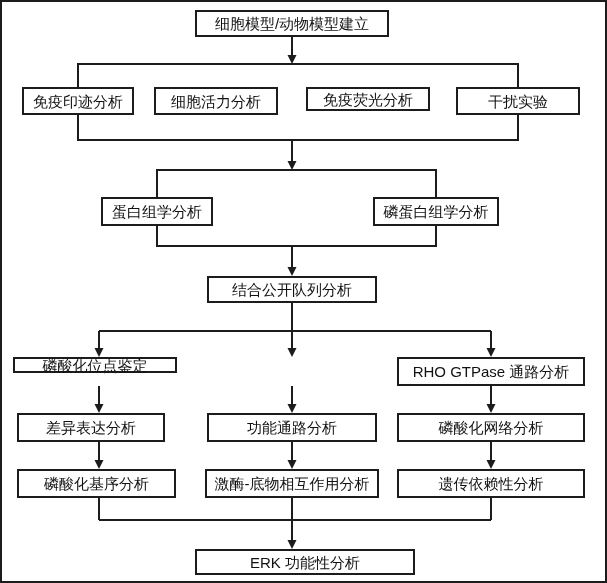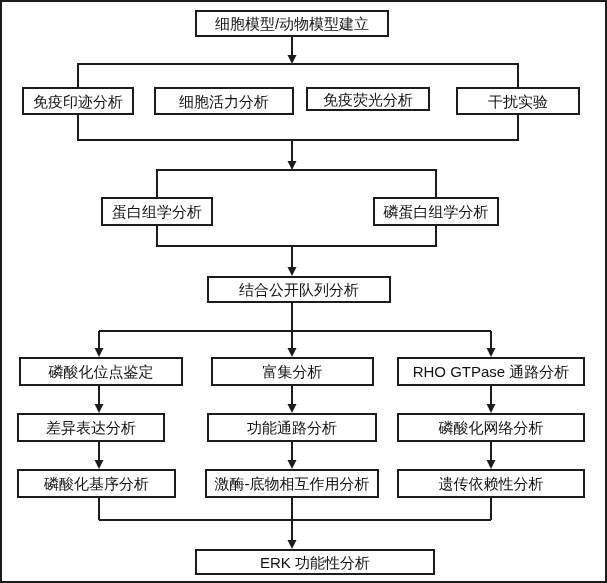--- a/index.html
+++ b/index.html
@@ -98,69 +98,66 @@
     </g>
   </svg>
 
   <div class="node" style="left:195px; top:10px; width:194px; height:27px">
     <span>细胞模型/动物模型建立</span>
   </div>
 
   <div class="node" style="left:22px; top:87px; width:112px; height:28px">
     <span>免疫印迹分析</span>
   </div>
-  <div class="node" style="left:154px; top:87px; width:140px; height:28px">
+  <div class="node" style="left:154px; top:87px; width:124px; height:28px">
     <span>细胞活力分析</span>
   </div>
   <div class="node" style="left:306px; top:87px; width:124px; height:24px">
     <span>免疫荧光分析</span>
   </div>
   <div class="node" style="left:456px; top:87px; width:124px; height:28px">
     <span>干扰实验</span>
   </div>
 
   <div class="node" style="left:101px; top:197px; width:112px; height:29px">
     <span>蛋白组学分析</span>
   </div>
   <div class="node" style="left:373px; top:197px; width:126px; height:29px">
     <span>磷蛋白组学分析</span>
   </div>
 
-  <div class="node" style="left:207px; top:276px; width:184px; height:27px">
+  <div class="node" style="left:207px; top:276px; width:170px; height:27px">
     <span>结合公开队列分析</span>
   </div>
 
-  <div class="node" style="left:19px; top:357px; width:164px; height:29px">
+  <div class="node" style="left:13px; top:357px; width:164px; height:16px">
     <span>磷酸化位点鉴定</span>
   </div>
   <div class="node" style="left:17px; top:413px; width:148px; height:29px">
     <span>差异表达分析</span>
   </div>
   <div class="node" style="left:17px; top:469px; width:159px; height:29px">
     <span>磷酸化基序分析</span>
   </div>
 
-  <div class="node" style="left:211px; top:357px; width:163px; height:29px">
-    <span>富集分析</span>
-  </div>
   <div class="node" style="left:207px; top:413px; width:170px; height:29px">
     <span>功能通路分析</span>
   </div>
   <div class="node" style="left:205px; top:469px; width:174px; height:29px">
     <span>激酶-底物相互作用分析</span>
   </div>
 
   <div class="node" style="left:397px; top:357px; width:188px; height:29px">
     <span>RHO GTPase 通路分析</span>
   </div>
   <div class="node" style="left:397px; top:413px; width:188px; height:29px">
     <span>磷酸化网络分析</span>
   </div>
   <div class="node" style="left:397px; top:469px; width:188px; height:29px">
     <span>遗传依赖性分析</span>
   </div>
 
-  <div class="node" style="left:195px; top:549px; width:240px; height:26px">
+  <div class="node" style="left:195px; top:549px; width:220px; height:26px">
     <span>ERK 功能性分析</span>
   </div>
 
   <div class="frame"></div>
 </div>
 
 </body></html>

